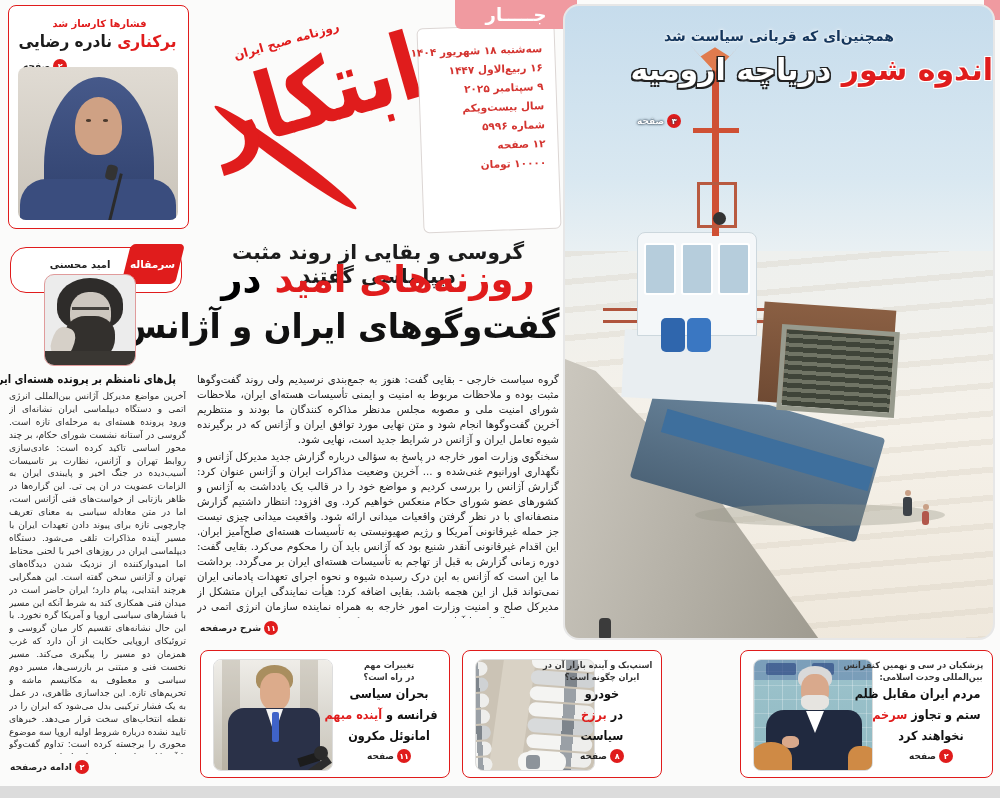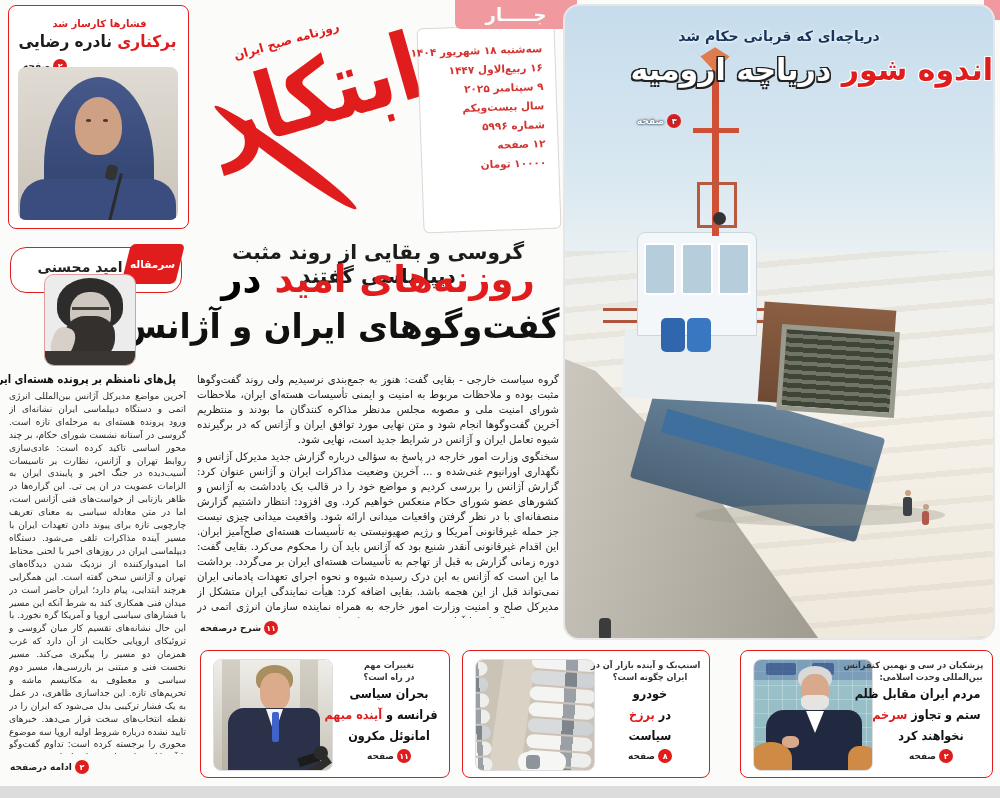--- a/index.html
+++ b/index.html
@@ -71,21 +71,21 @@
   .ms-kicker{left:197px;top:240px;width:362px;text-align:center;font-size:20px;font-weight:bold;color:var(--ink)}
   .ms-t1{left:197px;top:258px;width:362px;text-align:center;font-size:37px;font-weight:bold;white-space:nowrap}
   .ms-t1 .r{color:var(--red)}
   .ms-t2{left:189px;top:306px;width:378px;text-align:center;font-size:34px;font-weight:bold;color:#111;white-space:nowrap;transform:scaleX(.96)}
   .ms-body{left:197px;top:372px;width:362px;height:246px;font-size:10.3px;line-height:15px;color:#222;text-align:justify;overflow:hidden}
   .ms-body p+p{margin-top:2px}
   .ms-more{left:200px;top:621px}
 
   
   .ed-pill{left:10px;top:247px;width:172px;height:46px;border:1.5px solid var(--red);border-radius:16px;background:#fff}
-  .ed-author{left:30px;top:259px;width:100px;text-align:center;font-size:14px;font-weight:bold;color:#222}
+  .ed-author{left:30px;top:259px;width:100px;text-align:center;font-size:10px;font-weight:bold;color:#222}
   .ed-tag{left:126px;top:244px;width:54px;height:40px;background:var(--red);transform:skewX(-14deg);border-radius:5px;display:flex;align-items:center;justify-content:center}
   .ed-tag span{color:#fff;font-size:10.5px;font-weight:bold;transform:skewX(14deg)}
   .ed-photo{left:44px;top:274px;width:92px;height:92px;border:1.5px solid #e09b9b;border-radius:10px;overflow:hidden;background:#ececec}
   .ep-hair{position:absolute;left:12px;top:3px;width:66px;height:52px;background:#2e2c2a;border-radius:50% 50% 40% 40%}
   .ep-face{position:absolute;left:25px;top:17px;width:41px;height:44px;background:#cdc7bf;border-radius:45%}
   .ep-glasses{position:absolute;left:27px;top:32px;width:37px;height:3px;background:#45423e}
   .ep-beard{position:absolute;left:20px;top:41px;width:50px;height:46px;background:#33302d;border-radius:40% 40% 50% 50%}
   .ep-hand{position:absolute;left:7px;top:52px;width:22px;height:30px;background:#d6d0c8;border-radius:40%;transform:rotate(20deg)}
   .ep-body{position:absolute;left:0;top:76px;width:92px;height:16px;background:#3a3733}
   .ed-title{left:4px;top:372px;width:185px;text-align:center;font-size:11.5px;font-weight:bold;color:#111;white-space:nowrap;transform:scaleX(.86)}
@@ -94,21 +94,21 @@
 
   
   .bb{position:absolute;top:650px;height:128px;border:1.5px solid var(--red);border-radius:8px;background:#fff}
   .bb .photo{position:absolute;left:12px;top:8px;width:120px;height:112px;border:1px solid #ddd;border-radius:8px;overflow:hidden}
   .bb .txt{position:absolute;right:6px;top:8px;text-align:center;direction:rtl}
   .bb .kick{font-size:8.6px;font-weight:bold;color:#333;line-height:12px;white-space:nowrap;transform:scaleX(.95)}
   .bb .hl{font-size:12.5px;font-weight:bold;color:#111;line-height:21px;white-space:nowrap;transform:scaleX(.9)}
   .bb .hl .r{color:var(--red)}
   .bb .badge{position:static;justify-content:center;margin-top:3px}
   .bb1{left:200px;width:250px}
-  .bb2{left:462px;width:248px}
+  .bb2{left:462px;width:200px}
   .bb3{left:740px;width:253px}
   .bb1 .txt{width:108px}.bb2 .txt{width:106px}.bb3 .txt{width:110px}
 
   
   .mc-bg{position:absolute;inset:0;background:linear-gradient(180deg,#efede8,#d6d3cb 60%,#c9c4b8)}
   .mc-bar{position:absolute;top:0;width:18px;height:100%;background:rgba(150,140,118,.3)}
   .mc-hair{position:absolute;left:42px;top:5px;width:37px;height:27px;background:#a98e5f;border-radius:50% 50% 40% 40%}
   .mc-face{position:absolute;left:46px;top:13px;width:30px;height:37px;background:#dcab8b;border-radius:45% 45% 42% 42%}
   .mc-suit{position:absolute;left:14px;top:48px;width:92px;height:66px;background:#2a3148;border-radius:16px 12px 0 0}
   .mc-shirt{position:absolute;left:52px;top:49px;width:17px;height:25px;background:#f4f4f4;clip-path:polygon(0 0,100% 0,50% 100%)}
@@ -209,21 +209,21 @@
     <div class="wake"></div>
     <div class="fig" style="left:338px;top:484px">
         <div class="hd"></div>
         <div class="bd" style="background:#3d4248"></div>
       </div>
     <div class="fig" style="left:357px;top:498px">
         <div class="hd"></div>
         <div class="bd" style="background:#b2574b;height:14px;width:7px"></div>
       </div>
     <div class="pierman"></div>
-    <div class="lk-kicker">دریاچه‌ای که قربانی حکام شد</div>
+    <div class="lk-kicker">همچنین‌ای که قربانی سیاست شد</div>
     <div class="lk-title"><span class="r">اندوه شور</span><span class="w"> دریاچه ارومیه</span></div>
     <div class="badge onphoto" style="left:72px;top:108px">
       <span class="num">۳</span>
         <span>صفحه</span>
     </div>
   </div>
 
   <div>
     <div class="abs ms-kicker">گروسی و بقایی از روند مثبت دیپلماسی گفتند</div>
     <div class="abs ms-t1"><span class="r">روزنه‌های امید</span><span> در</span></div>

